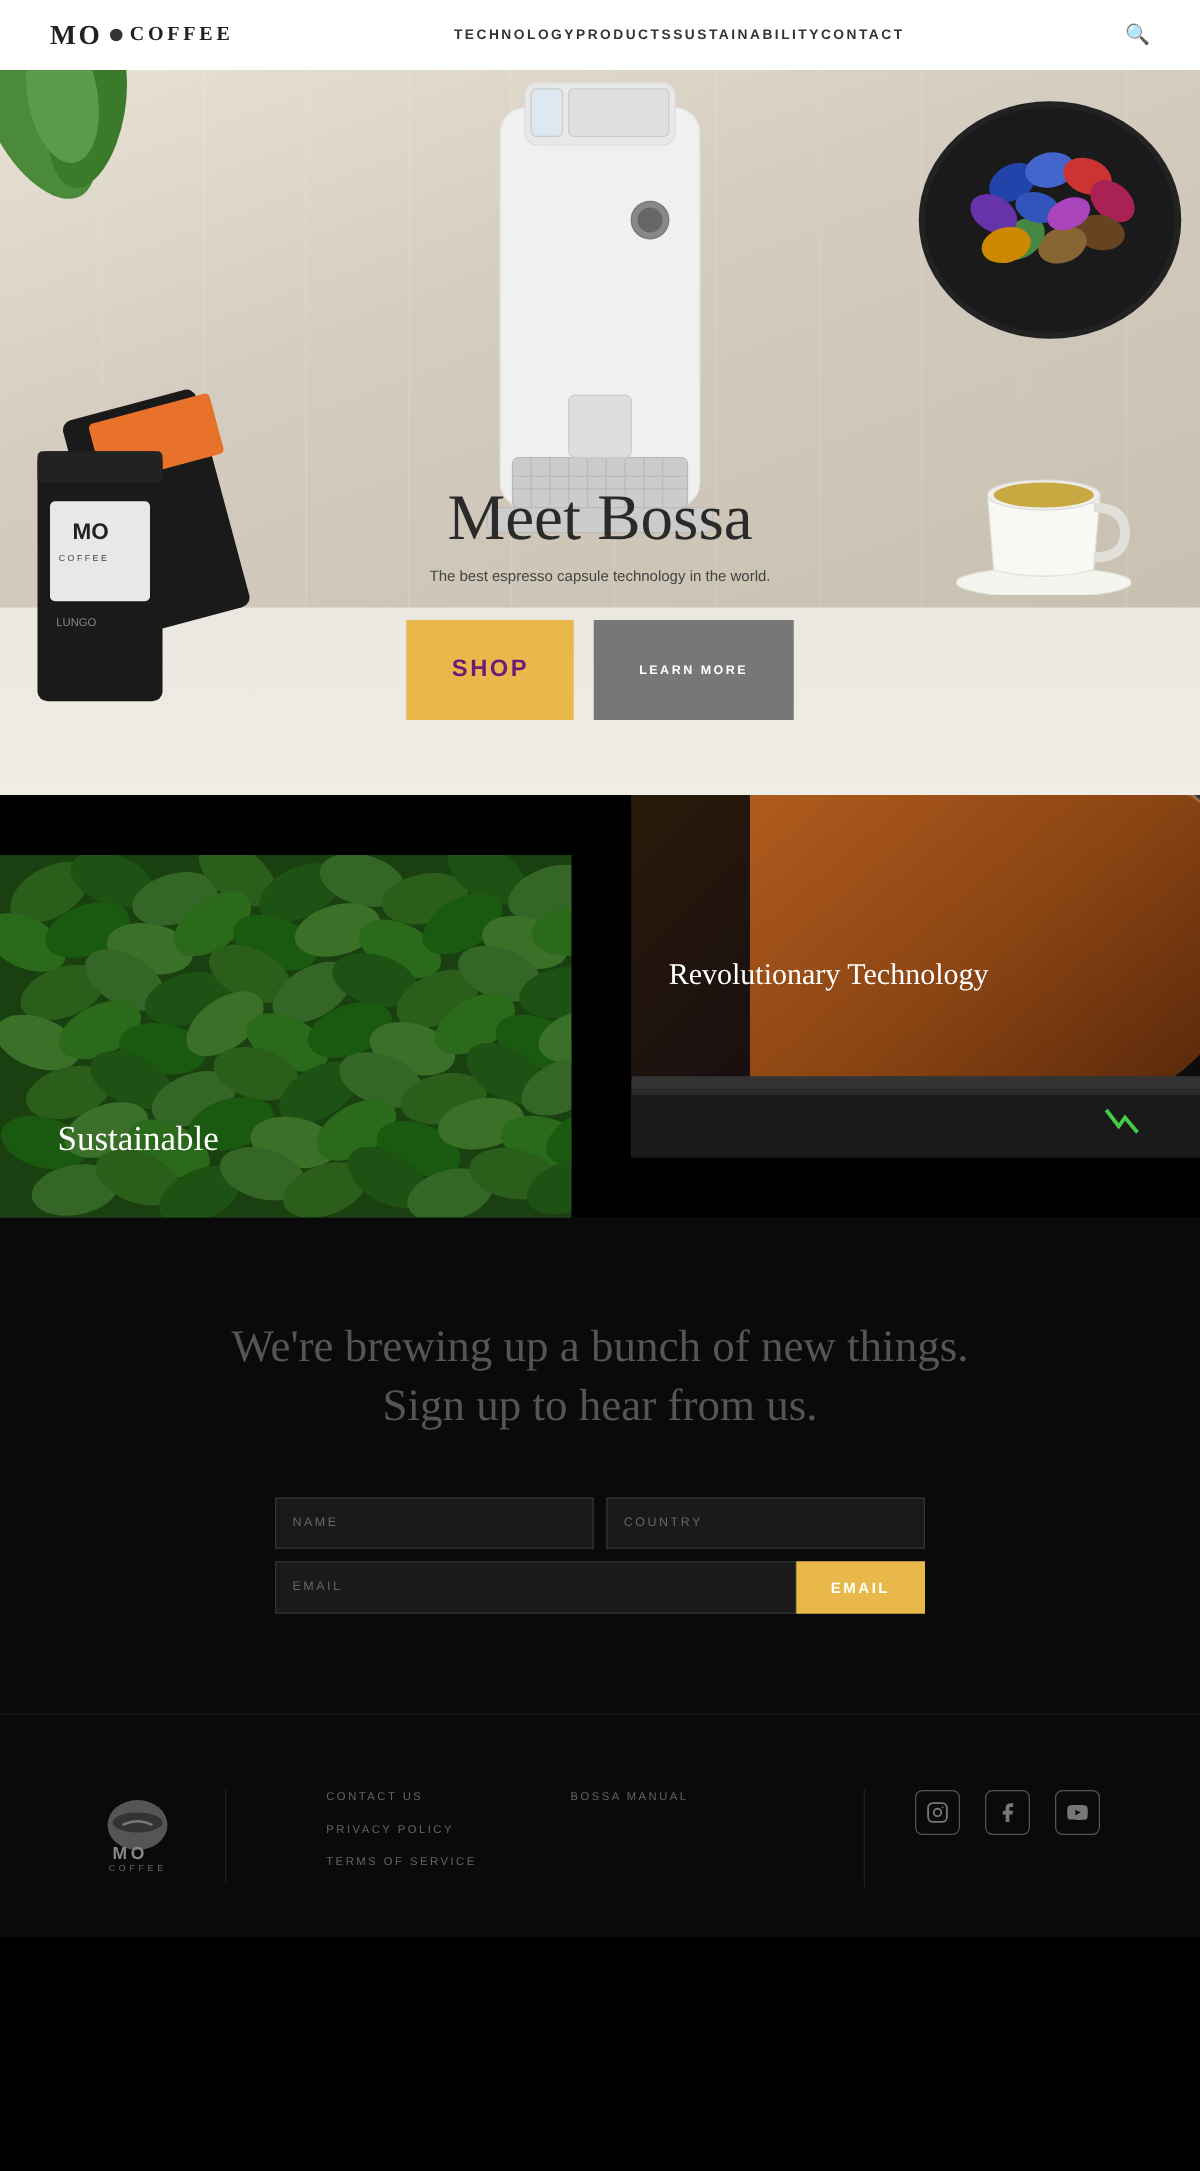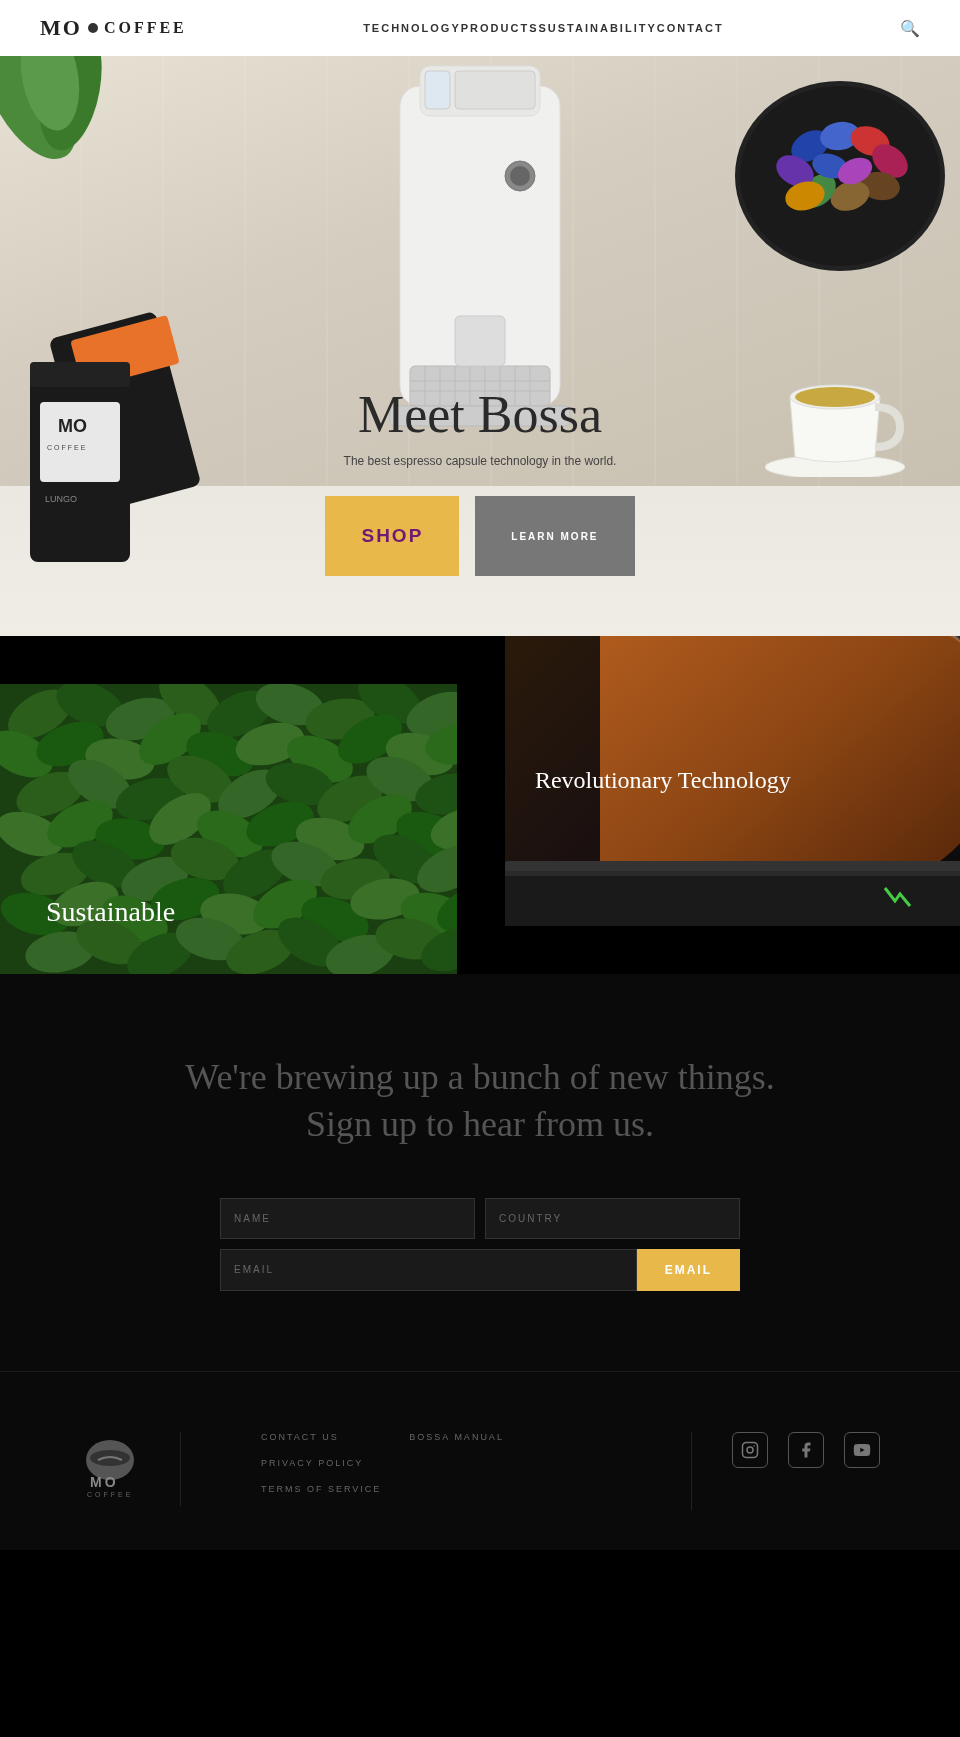--- a/index.html
+++ b/index.html
@@ -268,21 +268,21 @@
     .footer-logo-icon {
       width: 60px;
       height: 70px;
       display: flex;
       flex-direction: column;
       align-items: center;
       margin-bottom: 4px;
     }
     .footer-links {
       display: flex;
-      gap: 28px;
+      gap: 75px;
       flex: 1;
       padding: 0 40px;
       border-right: 1px solid #222;
     }
     .footer-col a {
       display: block;
       color: #666;
       font-size: 9px;
       letter-spacing: 2px;
       text-decoration: none;

